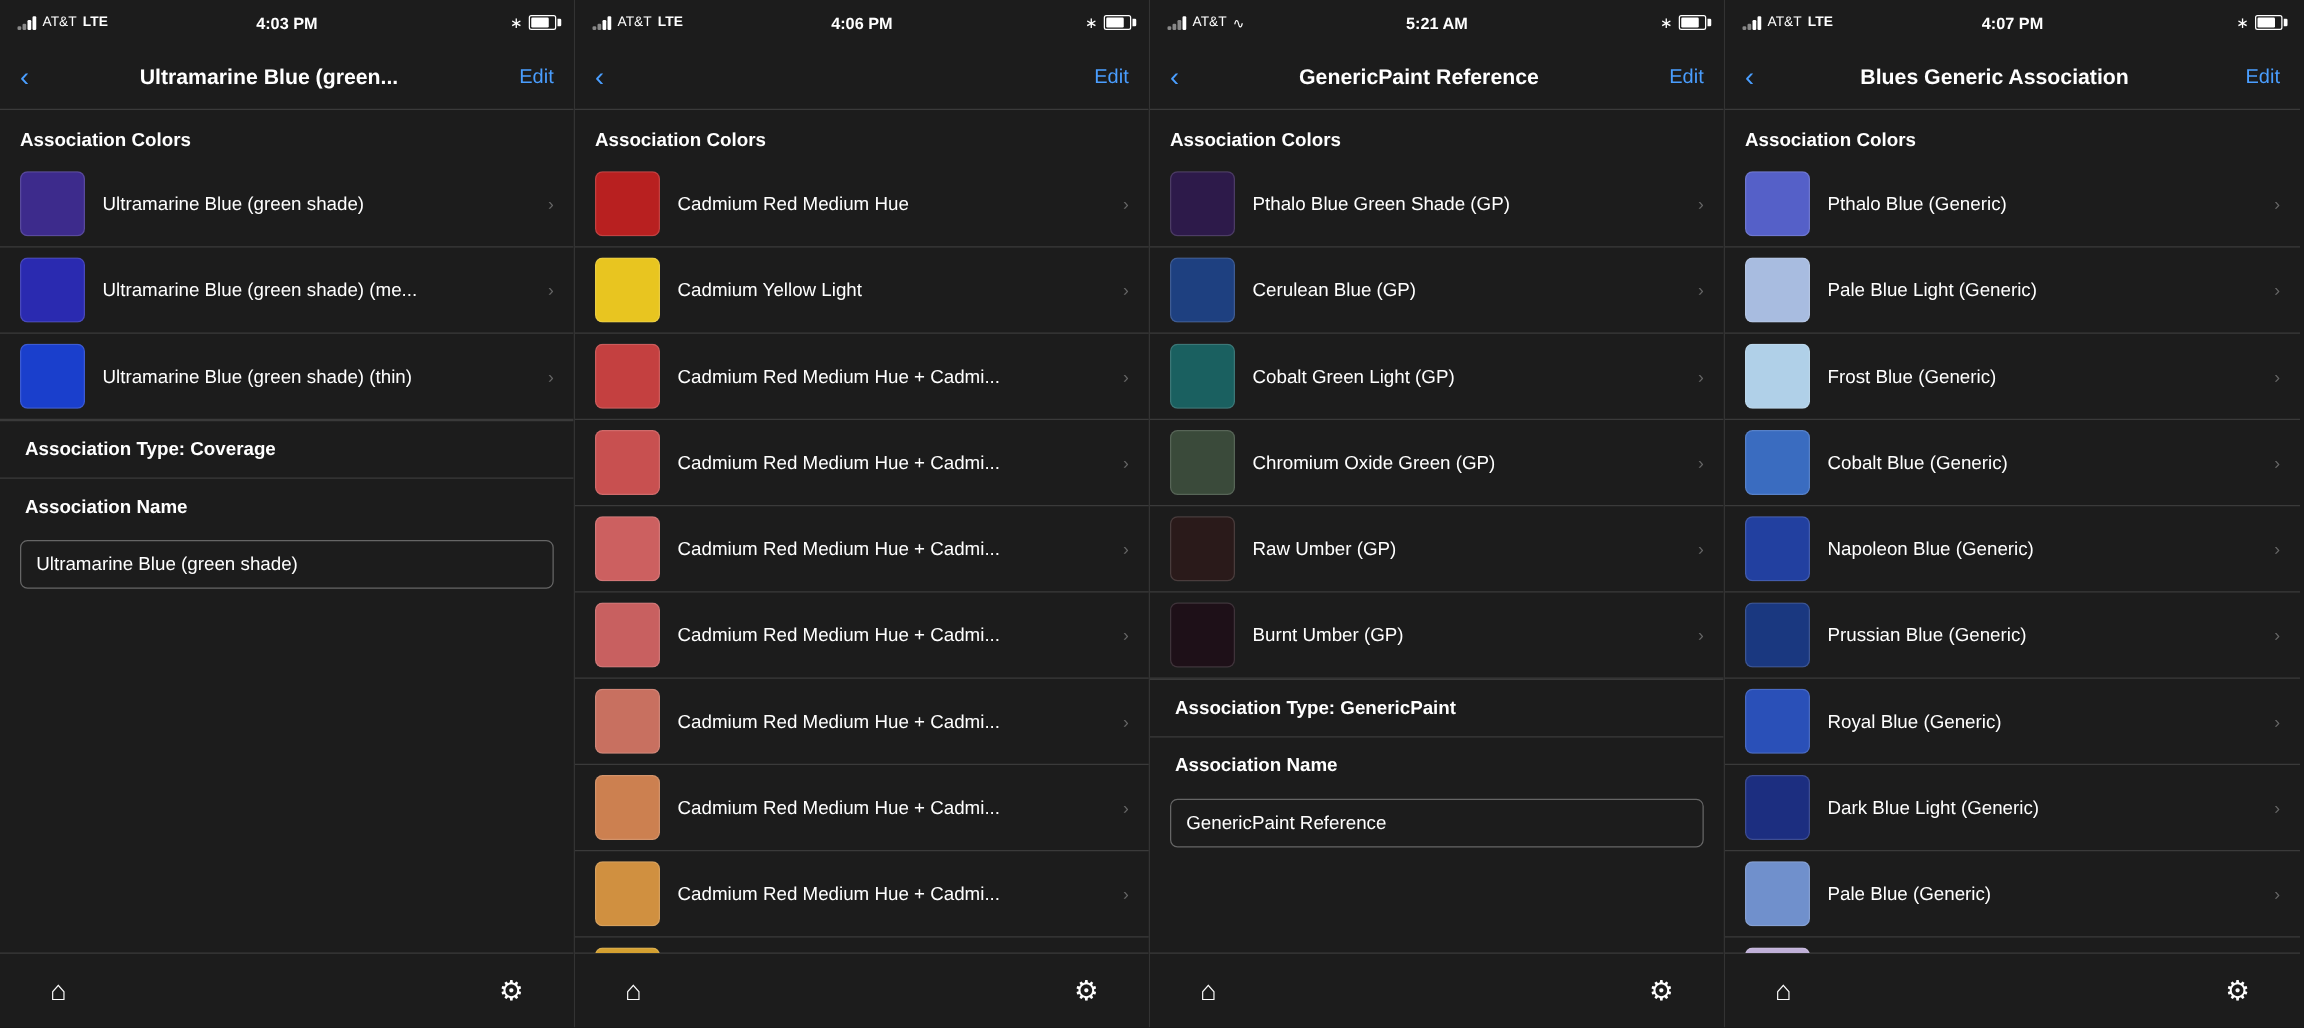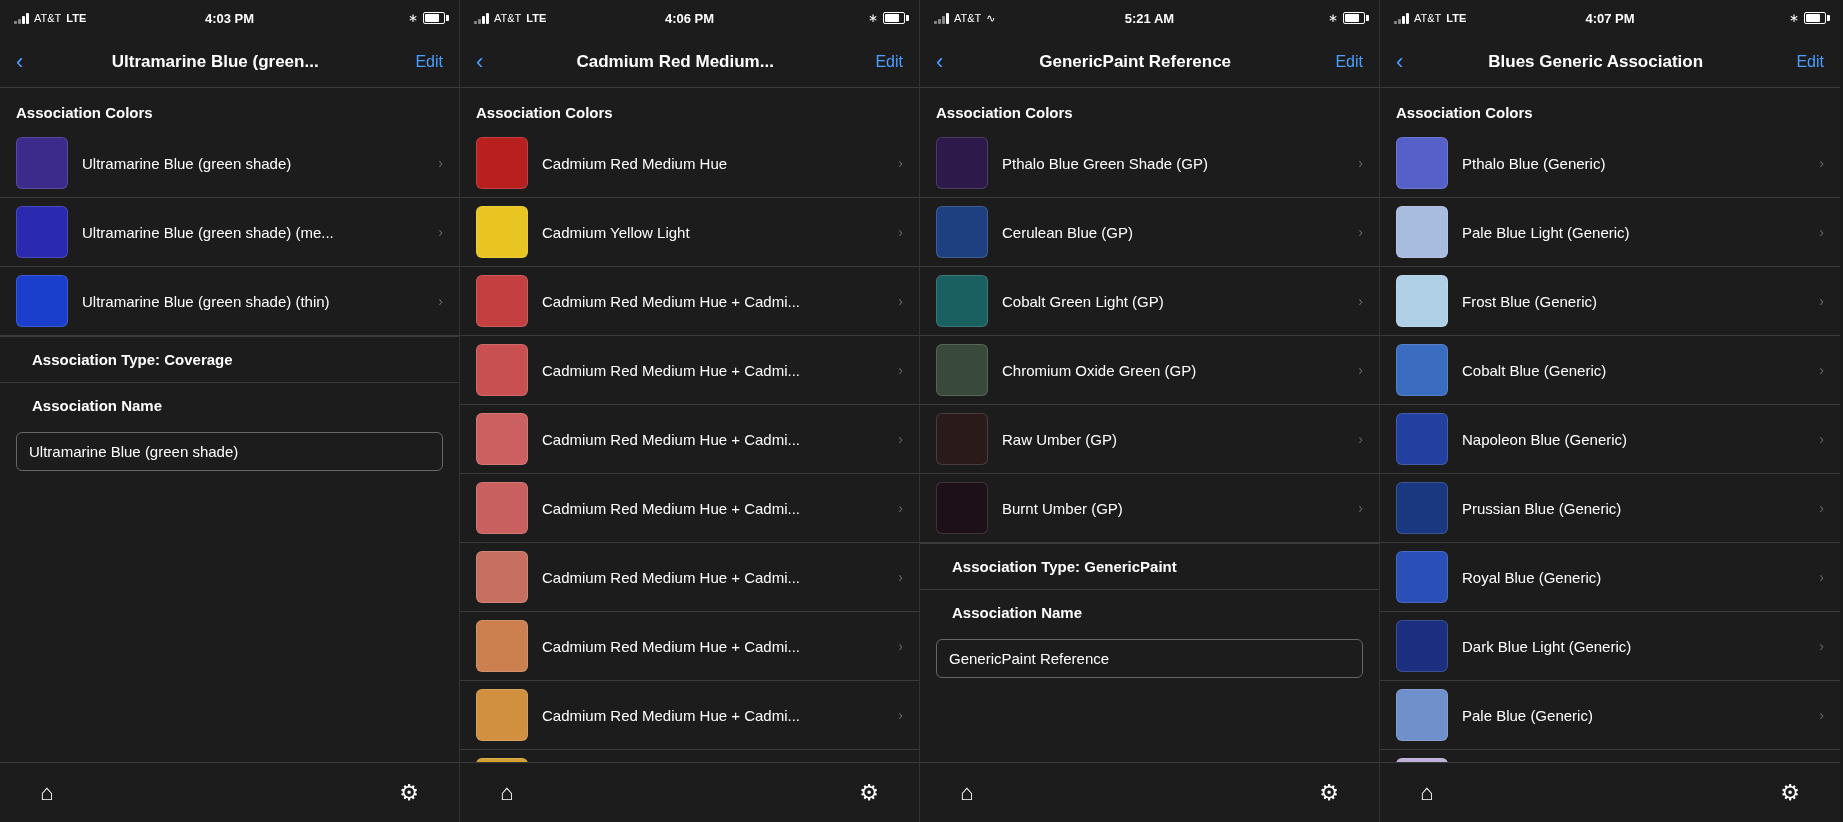--- a/index.html
+++ b/index.html
@@ -149,21 +149,21 @@
     }
     .chevron {
       color: #666;
       font-size: 14px;
       margin-left: 6px;
     }
     .info-row {
       color: #fff;
       font-size: 15px;
       font-weight: 700;
-      padding: 14px 32px;
+      padding: 14px 20px;
       border-top: 0.5px solid #3a3a3a;
     }
     .name-input {
       background: transparent;
       border: 0.5px solid #666;
       border-radius: 6px;
       color: #fff;
       font-size: 15px;
       padding: 10px 12px;
       margin: 4px 16px 12px 16px;
@@ -285,21 +285,20 @@
       <div class="status-right">
         <span style="color:#fff;font-size:12px;">∗</span>
         <div class="battery-icon">
             <div class="battery-fill"></div>
           </div>
       </div>
     </div>
   </div>
   <div class="nav-bar">
     <span class="nav-back">‹</span>
-    <span class="nav-title">Cadmium Red Medium...</span>
     <span class="nav-edit">Edit</span>
   </div>
   <div class="color-list">
     <div class="section-header">Association Colors</div>
     <div class="color-row">
       <div class="color-swatch" style="background:#b82020;"></div>
       <span class="color-name">Cadmium Red Medium Hue</span>
       <span class="chevron">›</span>
     </div>
     <div class="color-row">

